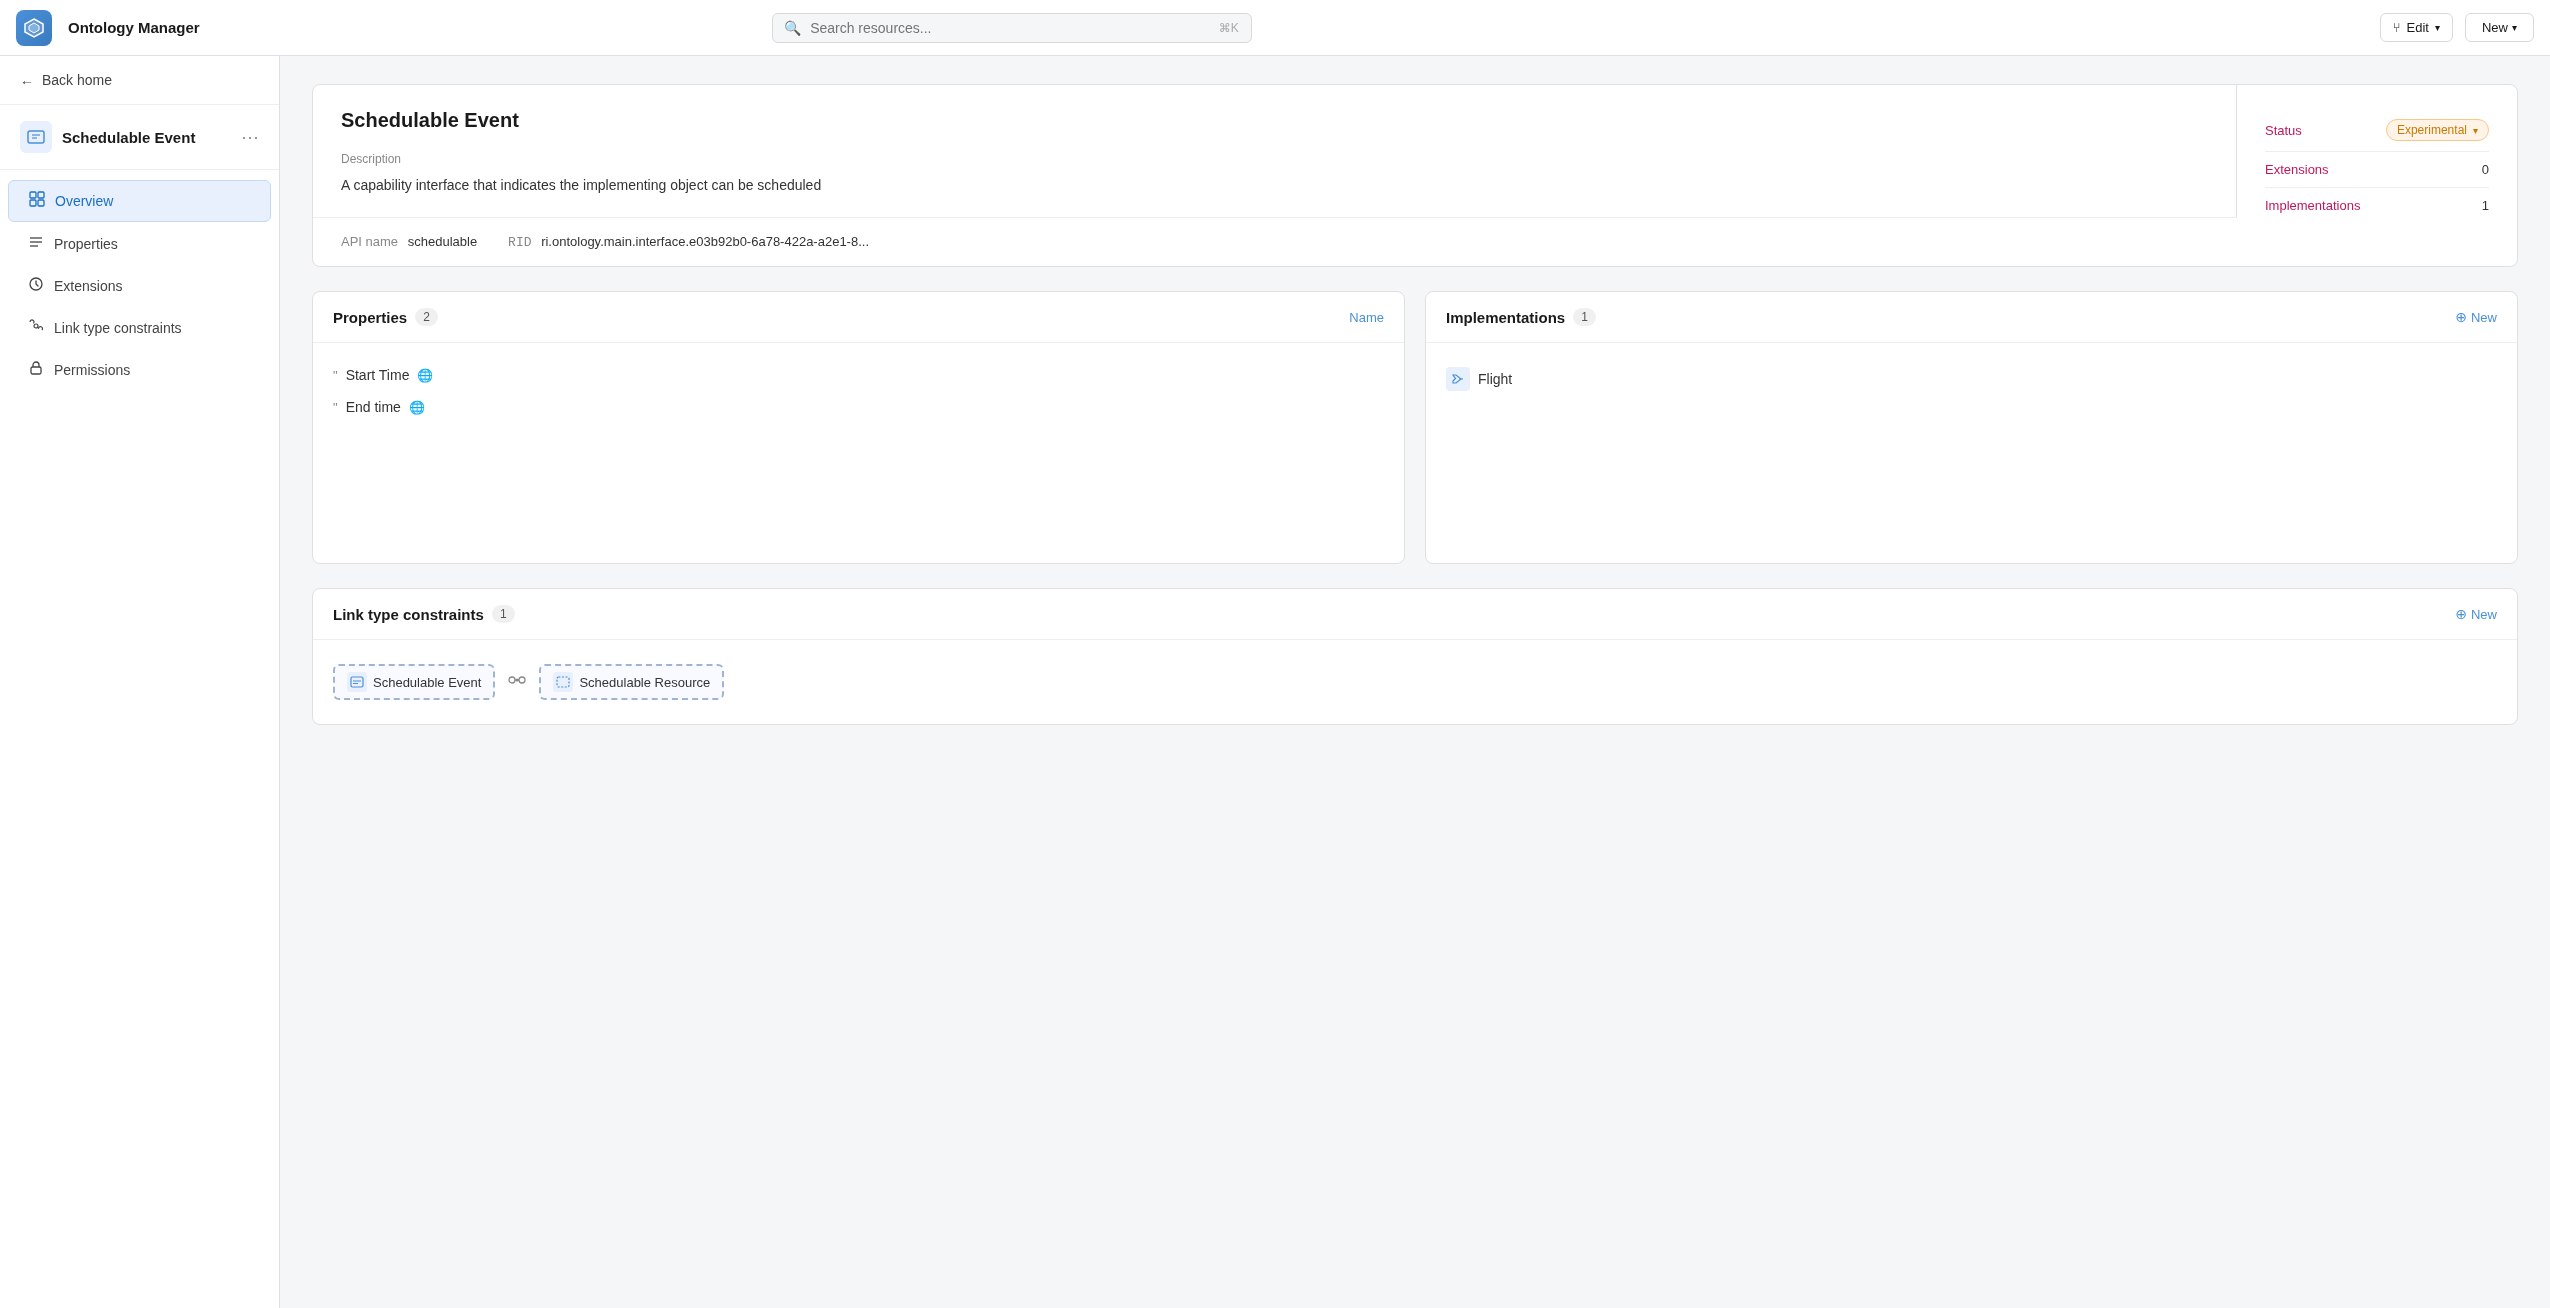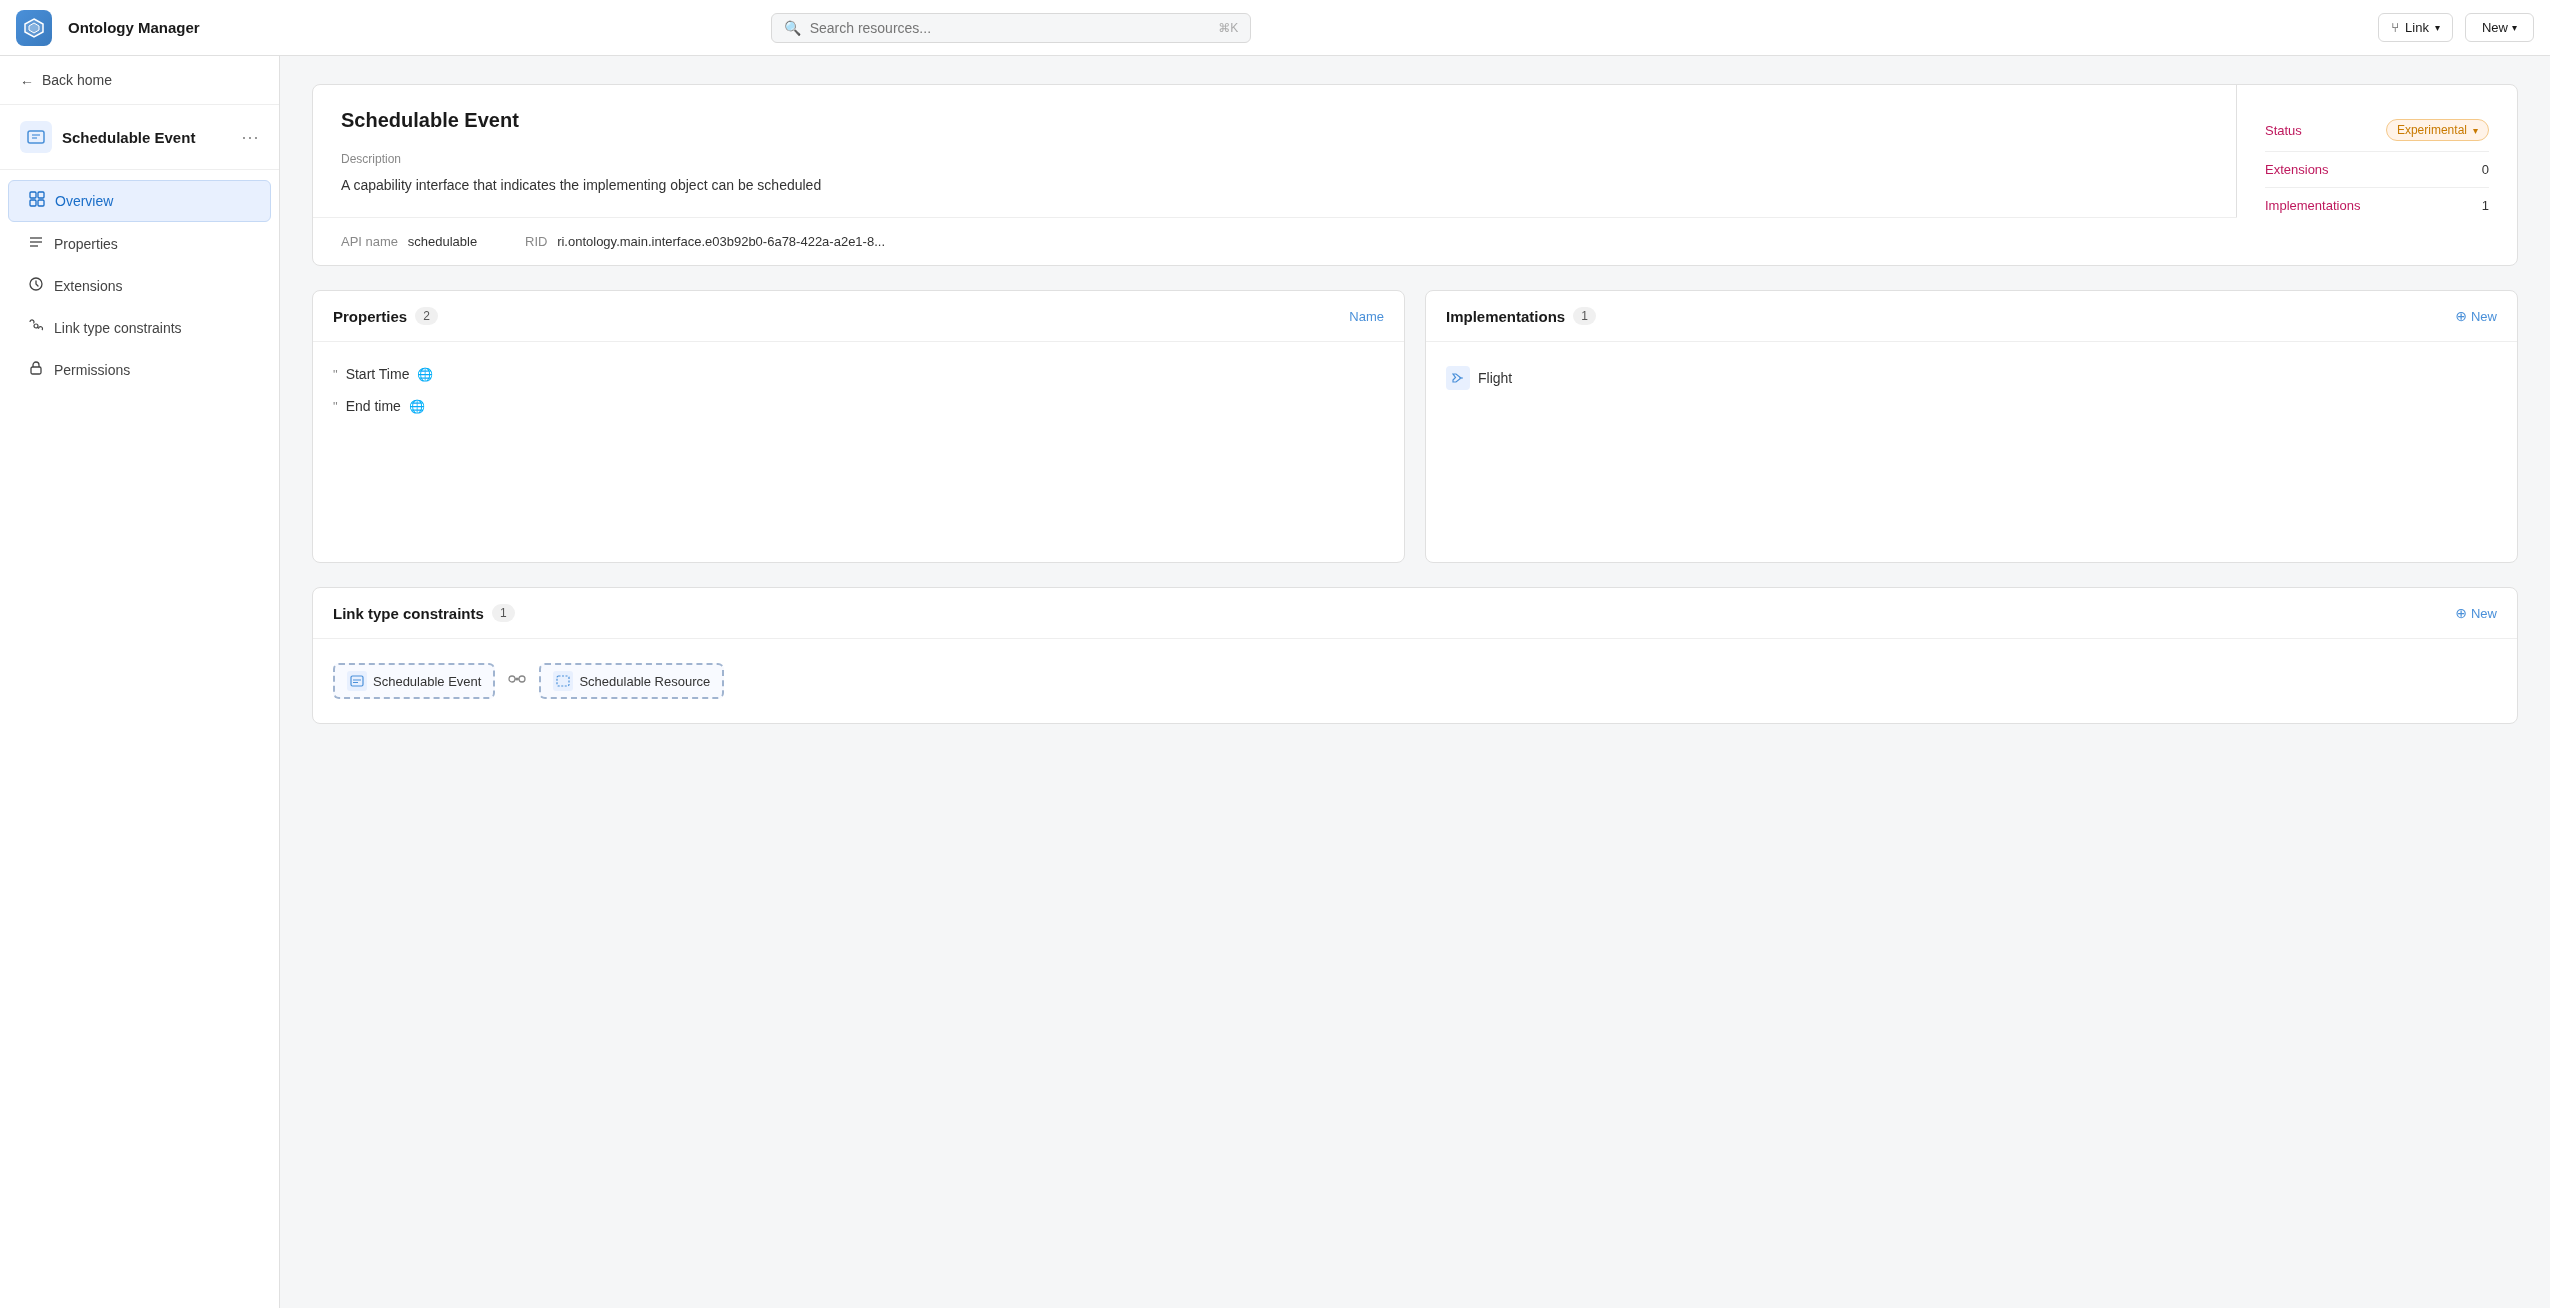--- a/index.html
+++ b/index.html
@@ -81,21 +81,21 @@
     .info-label { font-size: 12px; color: #888; margin-bottom: 4px; text-transform: none; }
     .info-name { font-size: 20px; font-weight: 700; margin-bottom: 20px; }
     .info-desc-label { font-size: 12px; color: #888; margin-bottom: 11px; }
     .info-desc { font-size: 14px; color: #333; }
     .info-api-row {
       display: flex; align-items: flex-start; gap: 24px; padding: 16px 28px;
       border-top: 1px solid #eee; font-size: 13px; color: #444;
     }
     .info-api-row .api-key { color: #888; margin-right: 6px; }
     .info-api-row .api-val { font-weight: 500; color: #333; }
-    .info-api-row .rid-key { color: #888; margin-right: 6px; margin-left: 24px; }
+    .info-api-row .rid-key { color: #888; margin-right: 6px; margin-left: 7px; font-family: Liberation Mono, monospace; }
     .info-api-row .rid-val { color: #333; }
     .status-badge {
       display: inline-flex; align-items: center; gap: 6px;
       background: #fff3e8; color: #c87a00; border: 1px solid #f5c98a;
       border-radius: 12px; padding: 3px 10px; font-size: 12px; font-weight: 500;
     }
     .info-meta-row { display: flex; justify-content: space-between; align-items: center; padding: 10px 0; border-bottom: 1px solid #eee; }
     .info-meta-row:last-child { border-bottom: none; }
     .info-meta-label { font-size: 13px; color: #be185d; }
     .info-meta-val { font-size: 13px; font-weight: 500; color: #333; }
@@ -159,21 +159,21 @@
   </div>
   <span class="topbar-title">Ontology Manager</span>
   <div class="topbar-search">
     <span style="color:#aaa;">🔍</span>
     <input type="text" placeholder="Search resources..." style="">
     <span class="topbar-search-shortcut">⌘K</span>
   </div>
   <div class="topbar-right">
     <div class="topbar-branch">
       <span>⑂</span>
-      <span>Link</span>
+      <span>Edit</span>
       <span style="font-size:10px;">▾</span>
     </div>
     <div class="topbar-new-btn">
       <span>New</span>
       <span style="font-size:10px;">▾</span>
     </div>
   </div>
 </div>
 
 <div class="layout">

